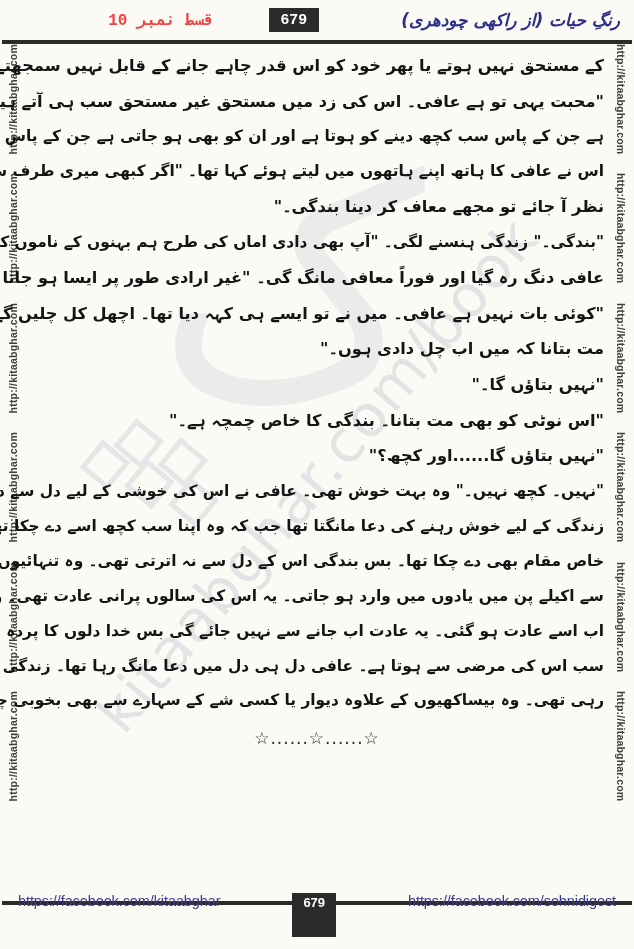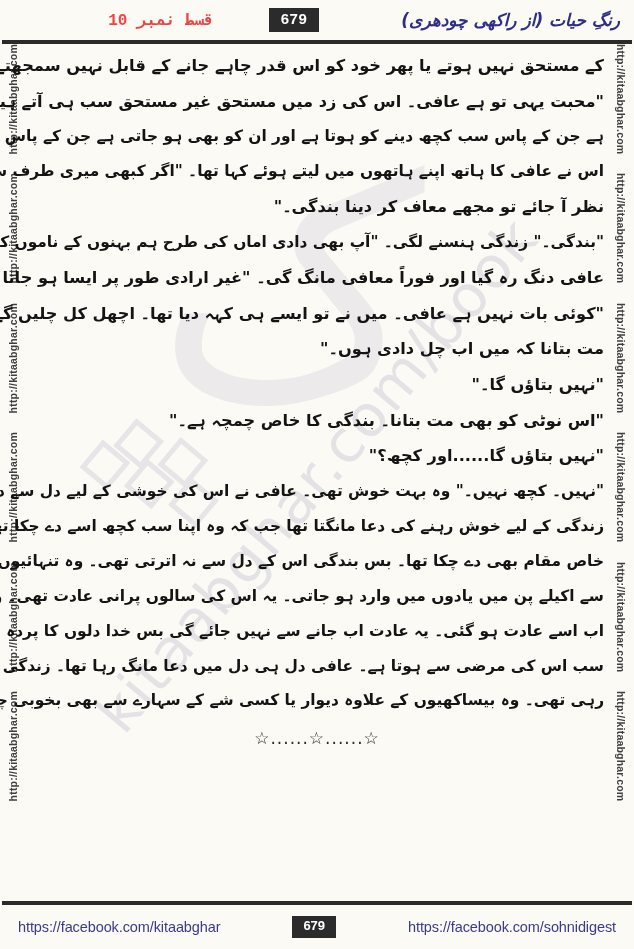--- a/index.html
+++ b/index.html
@@ -210,24 +210,23 @@
     right: 2px;
     bottom: 44px;
     height: 4px;
     background: #2b2b2b;
     z-index: 5;
   }
   .footer {
     position: absolute;
     left: 0;
     right: 0;
-    bottom: 0;
+    bottom: 12px;
     height: 44px;
     display: flex;
-    align-items: center;
     padding: 0 18px;
     box-sizing: border-box;
     direction: ltr;
     z-index: 5;
   }
   .footer-link {
     flex: 0 0 auto;
     font-family: "Liberation Sans", sans-serif;
     font-size: 14.5px;
     font-weight: 500;

